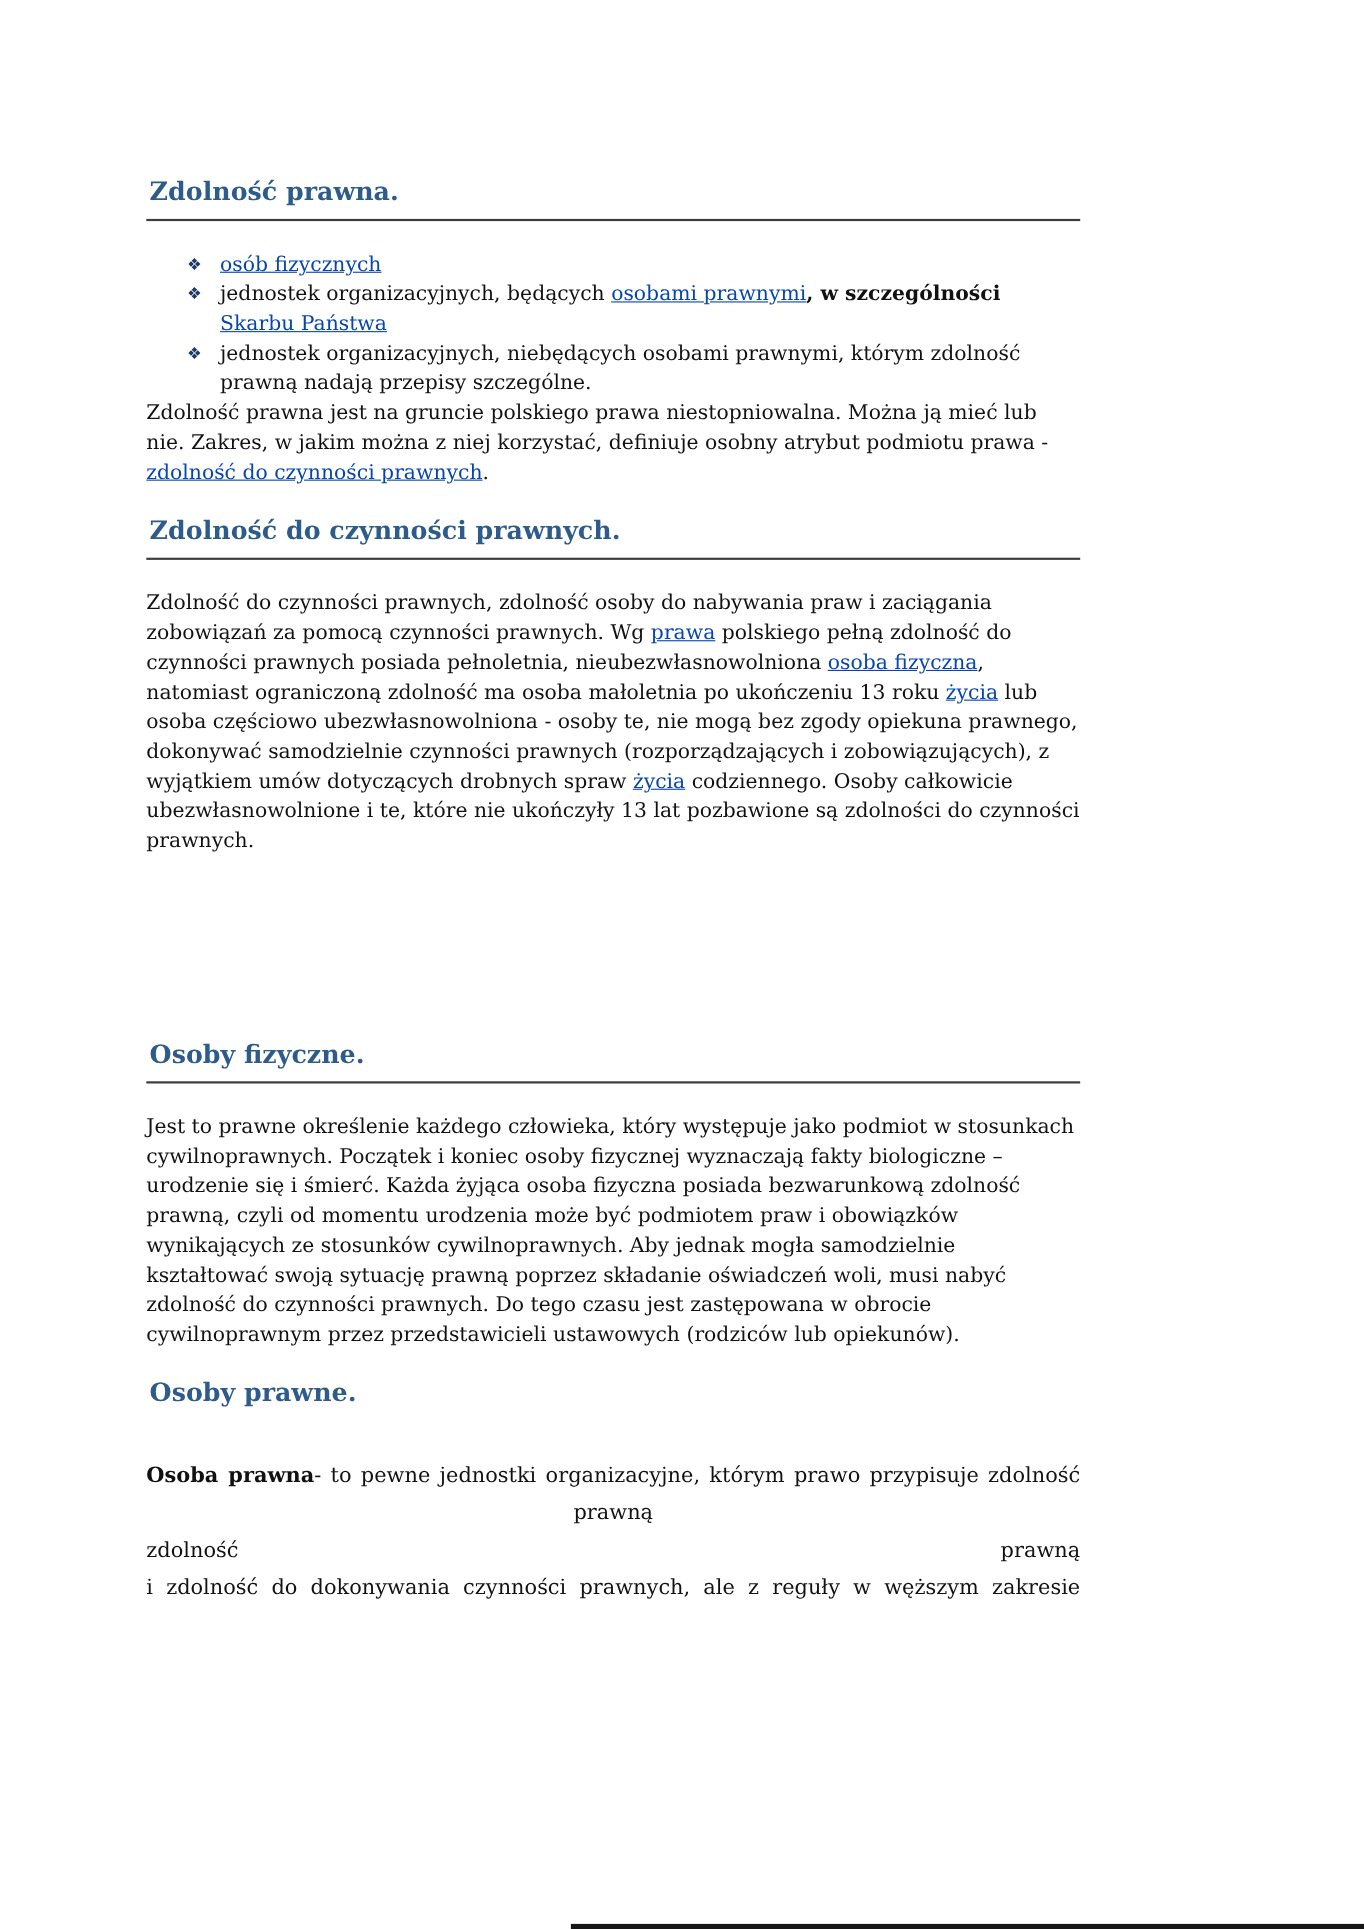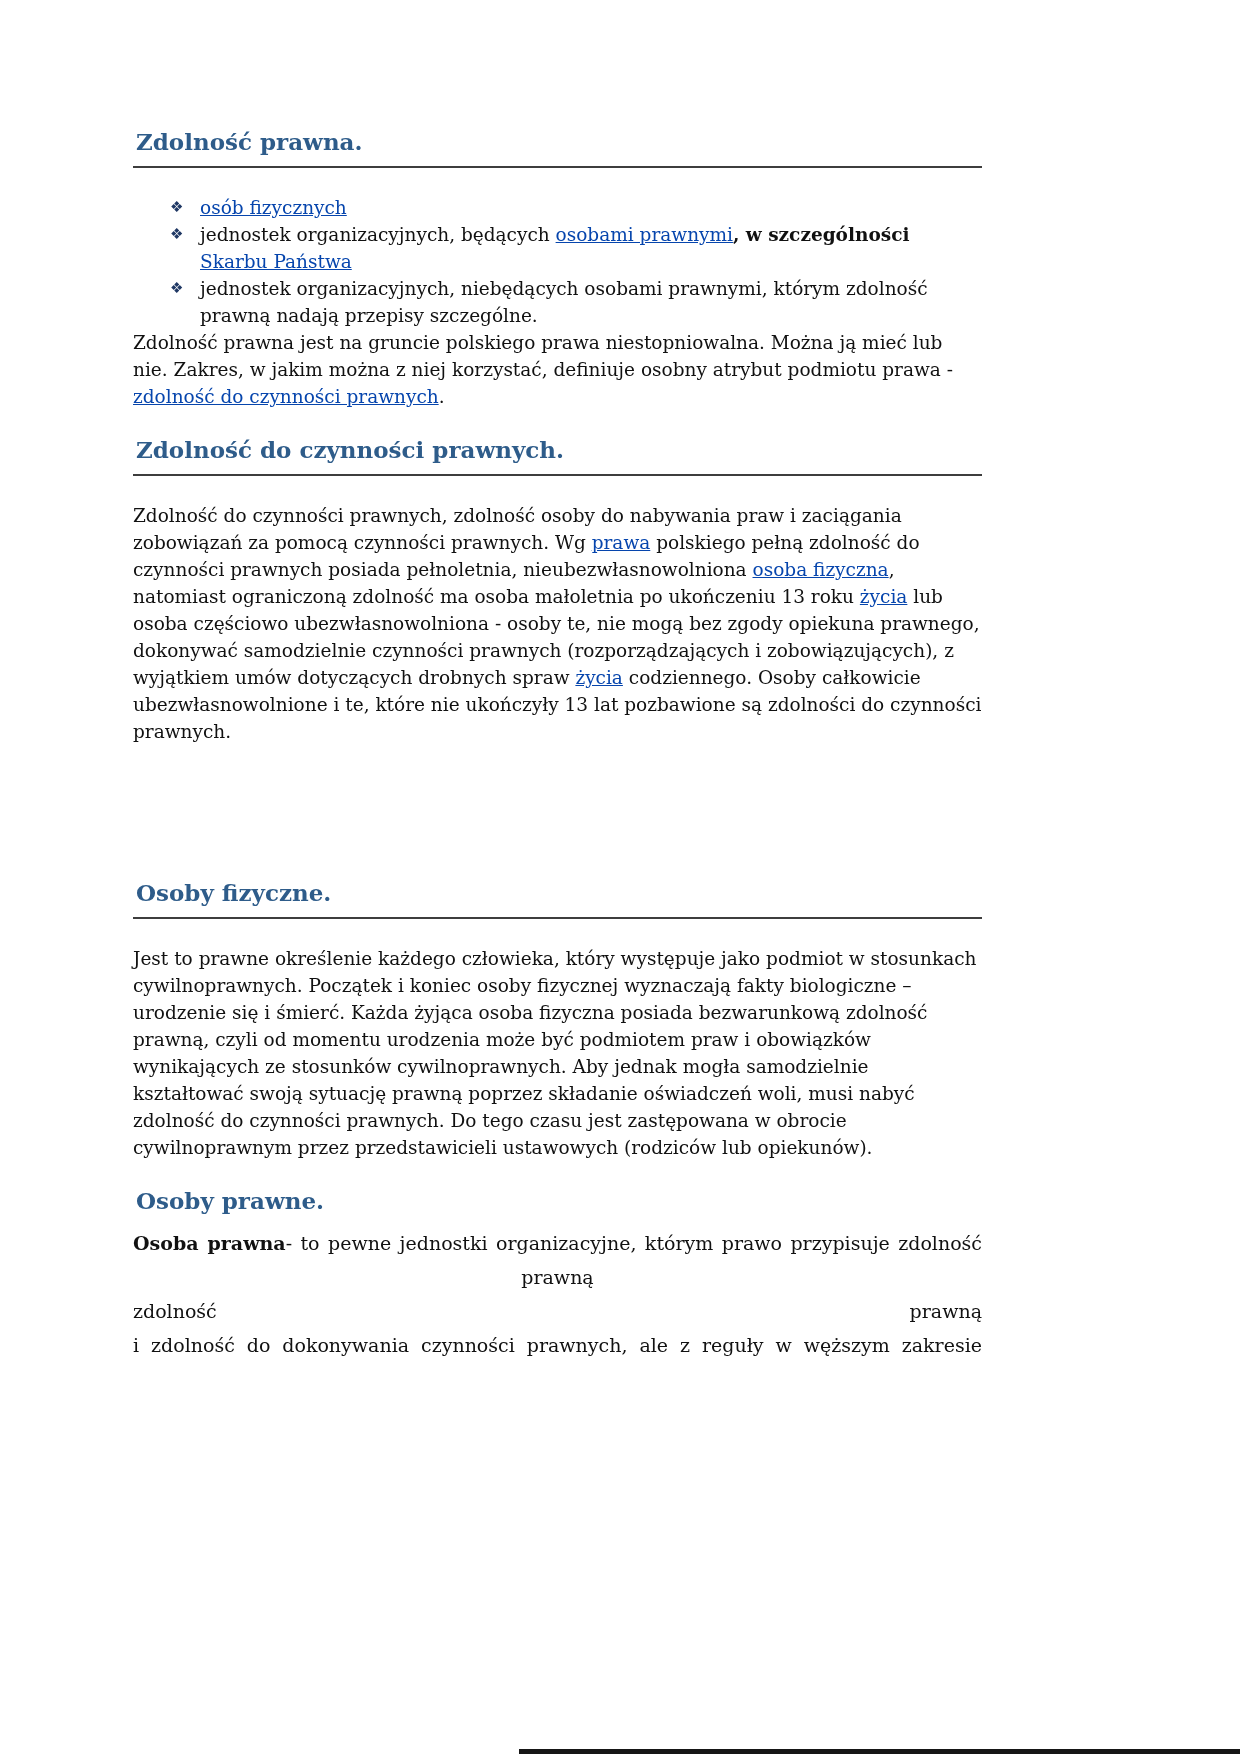--- a/index.html
+++ b/index.html
@@ -27,23 +27,24 @@
     left: 133px;
     top: 126px;
     width: 849px;
   }
   .heading {
     font-size: 23px;
     font-weight: 700;
     color: var(--heading-color);
     padding: 2px 0 11px 3px;
     margin-bottom: 26px;
+    margin-top: 33px;
   }
   .ruled { border-bottom: 2px solid var(--rule-color); }
-  .noline { padding-bottom: 4px; margin-bottom: 8px; }
+  .noline { padding-bottom: 4px; margin-bottom: 40px; }
   .sec2 .heading, .sec4 .heading { margin-top: 24px; }
   .body {
     font-size: 18.5px;
     line-height: 27px;
     text-align: left;
   }
   .bullets { list-style: none; margin: 0; padding: 0; }
   .bullet { display: flex; font-size: 18.5px; line-height: 27px; }
   .marker {
     flex: none;

